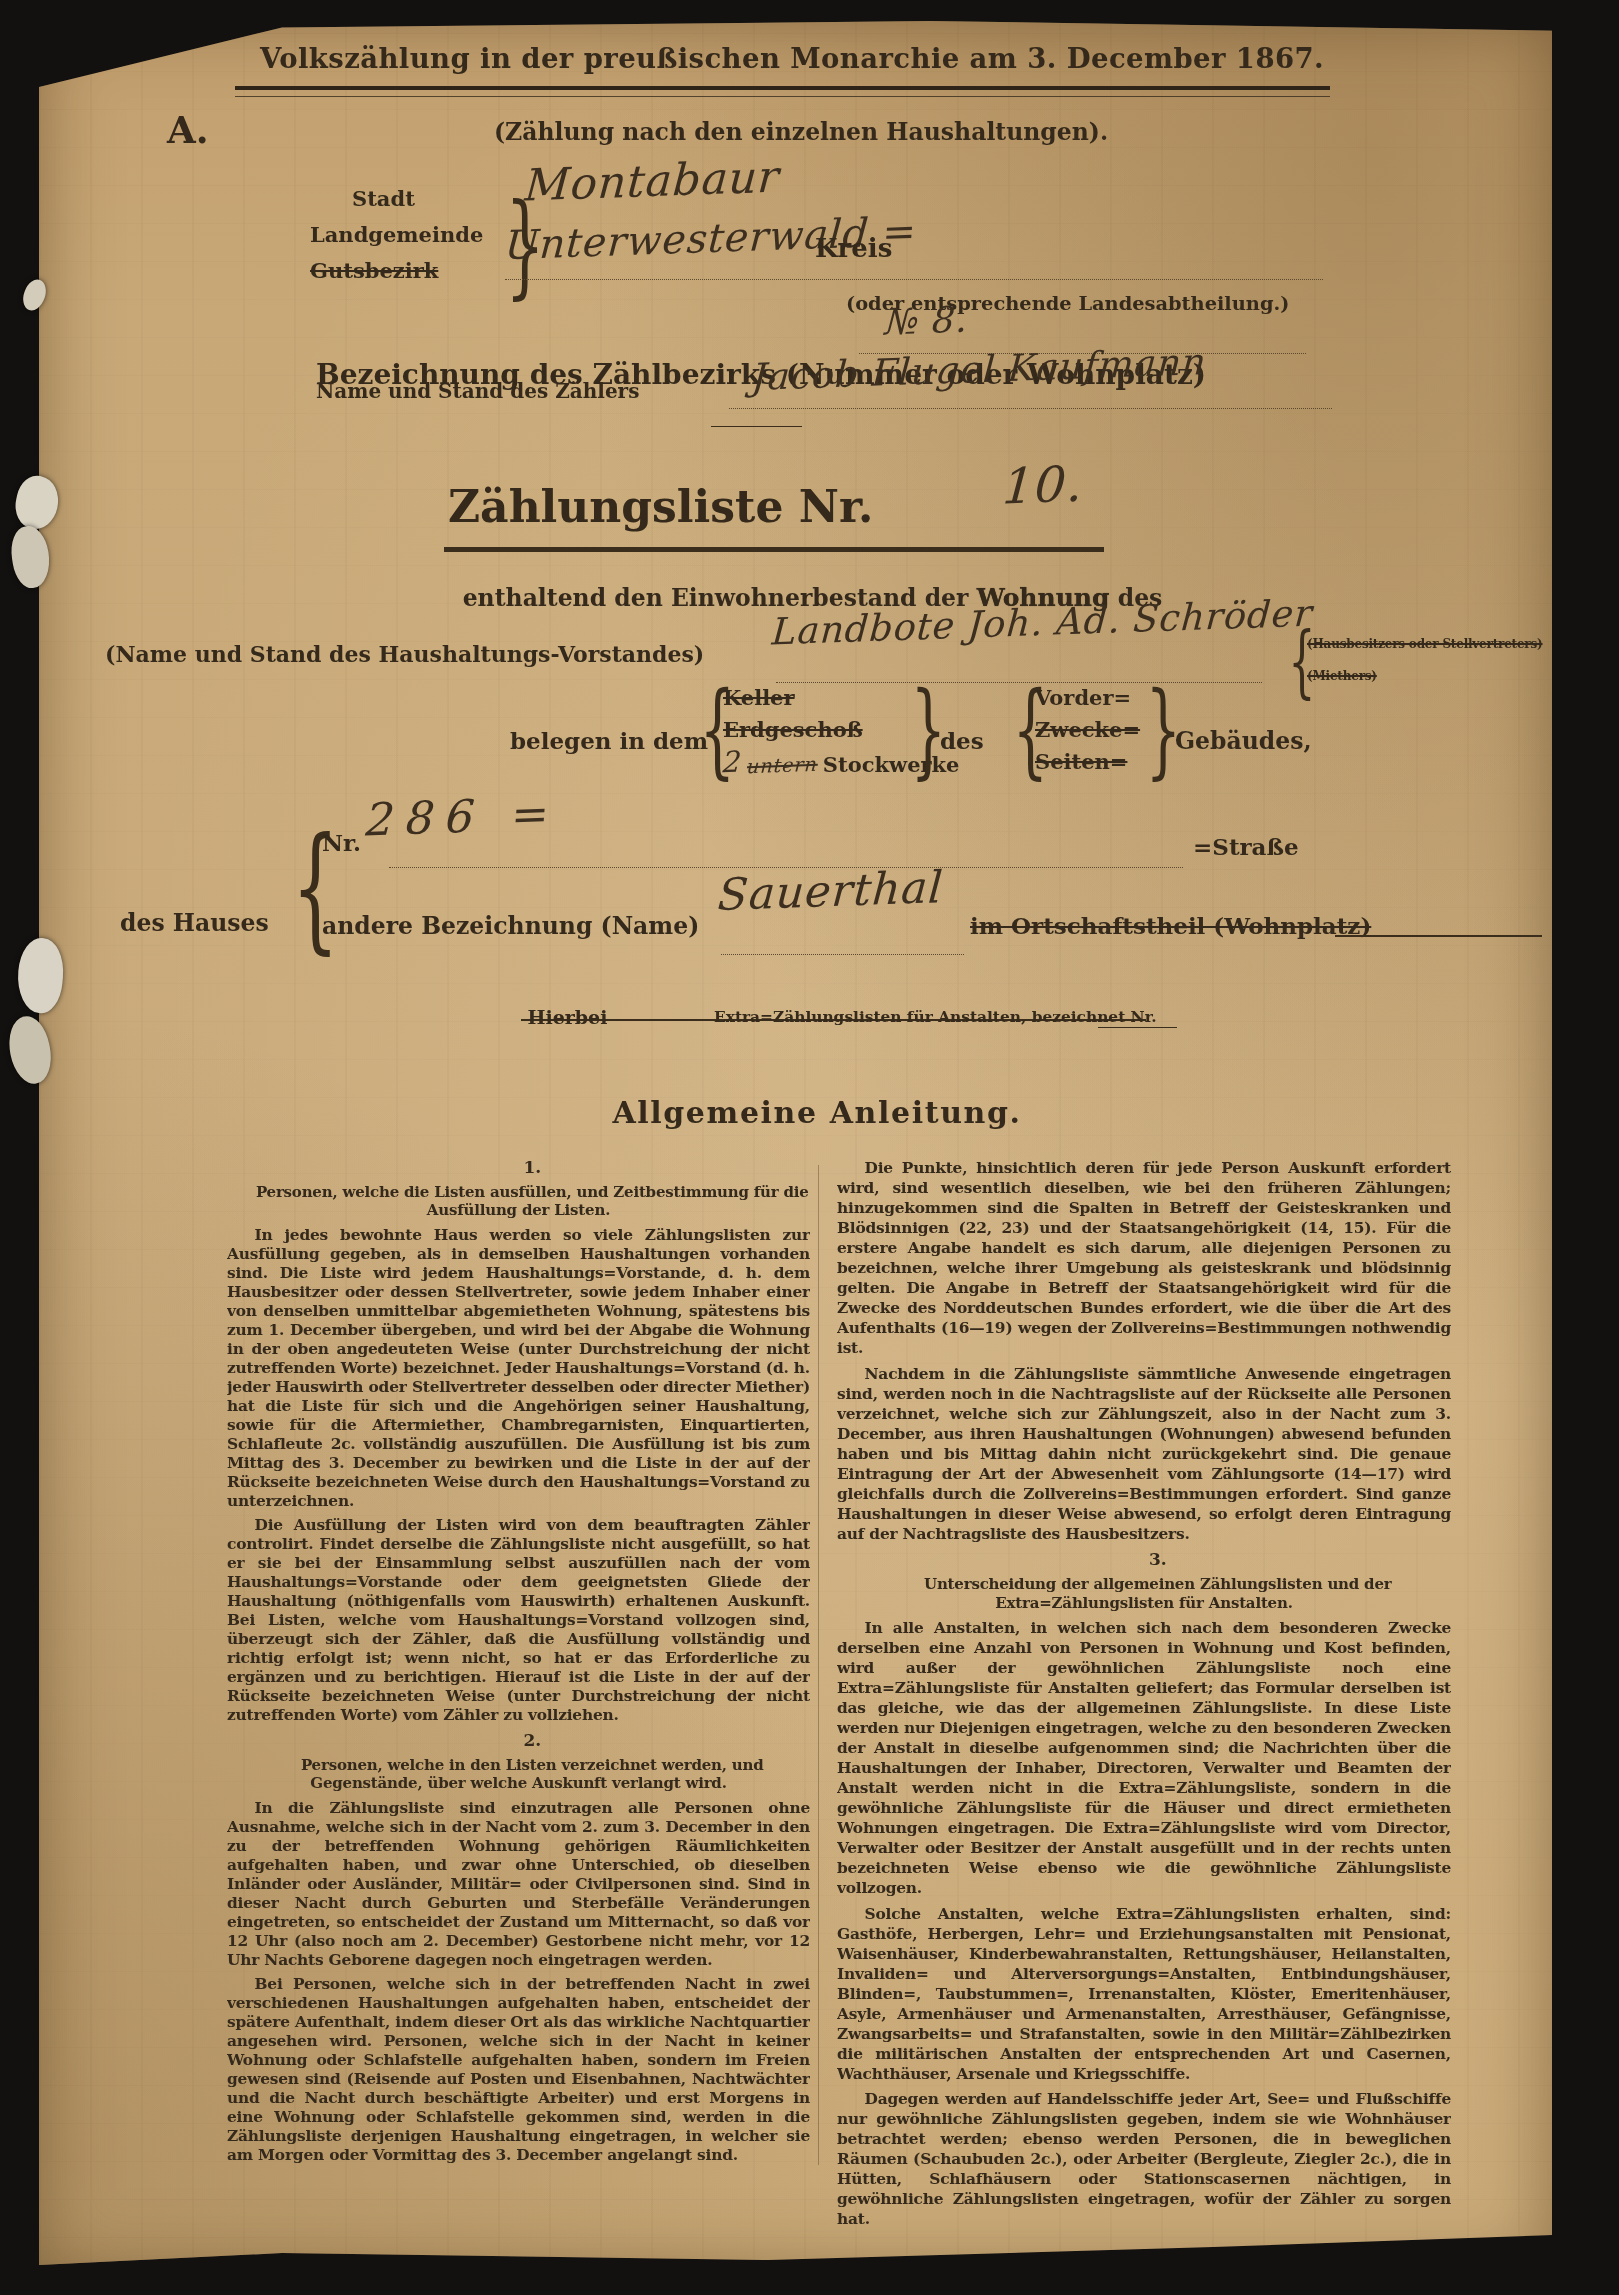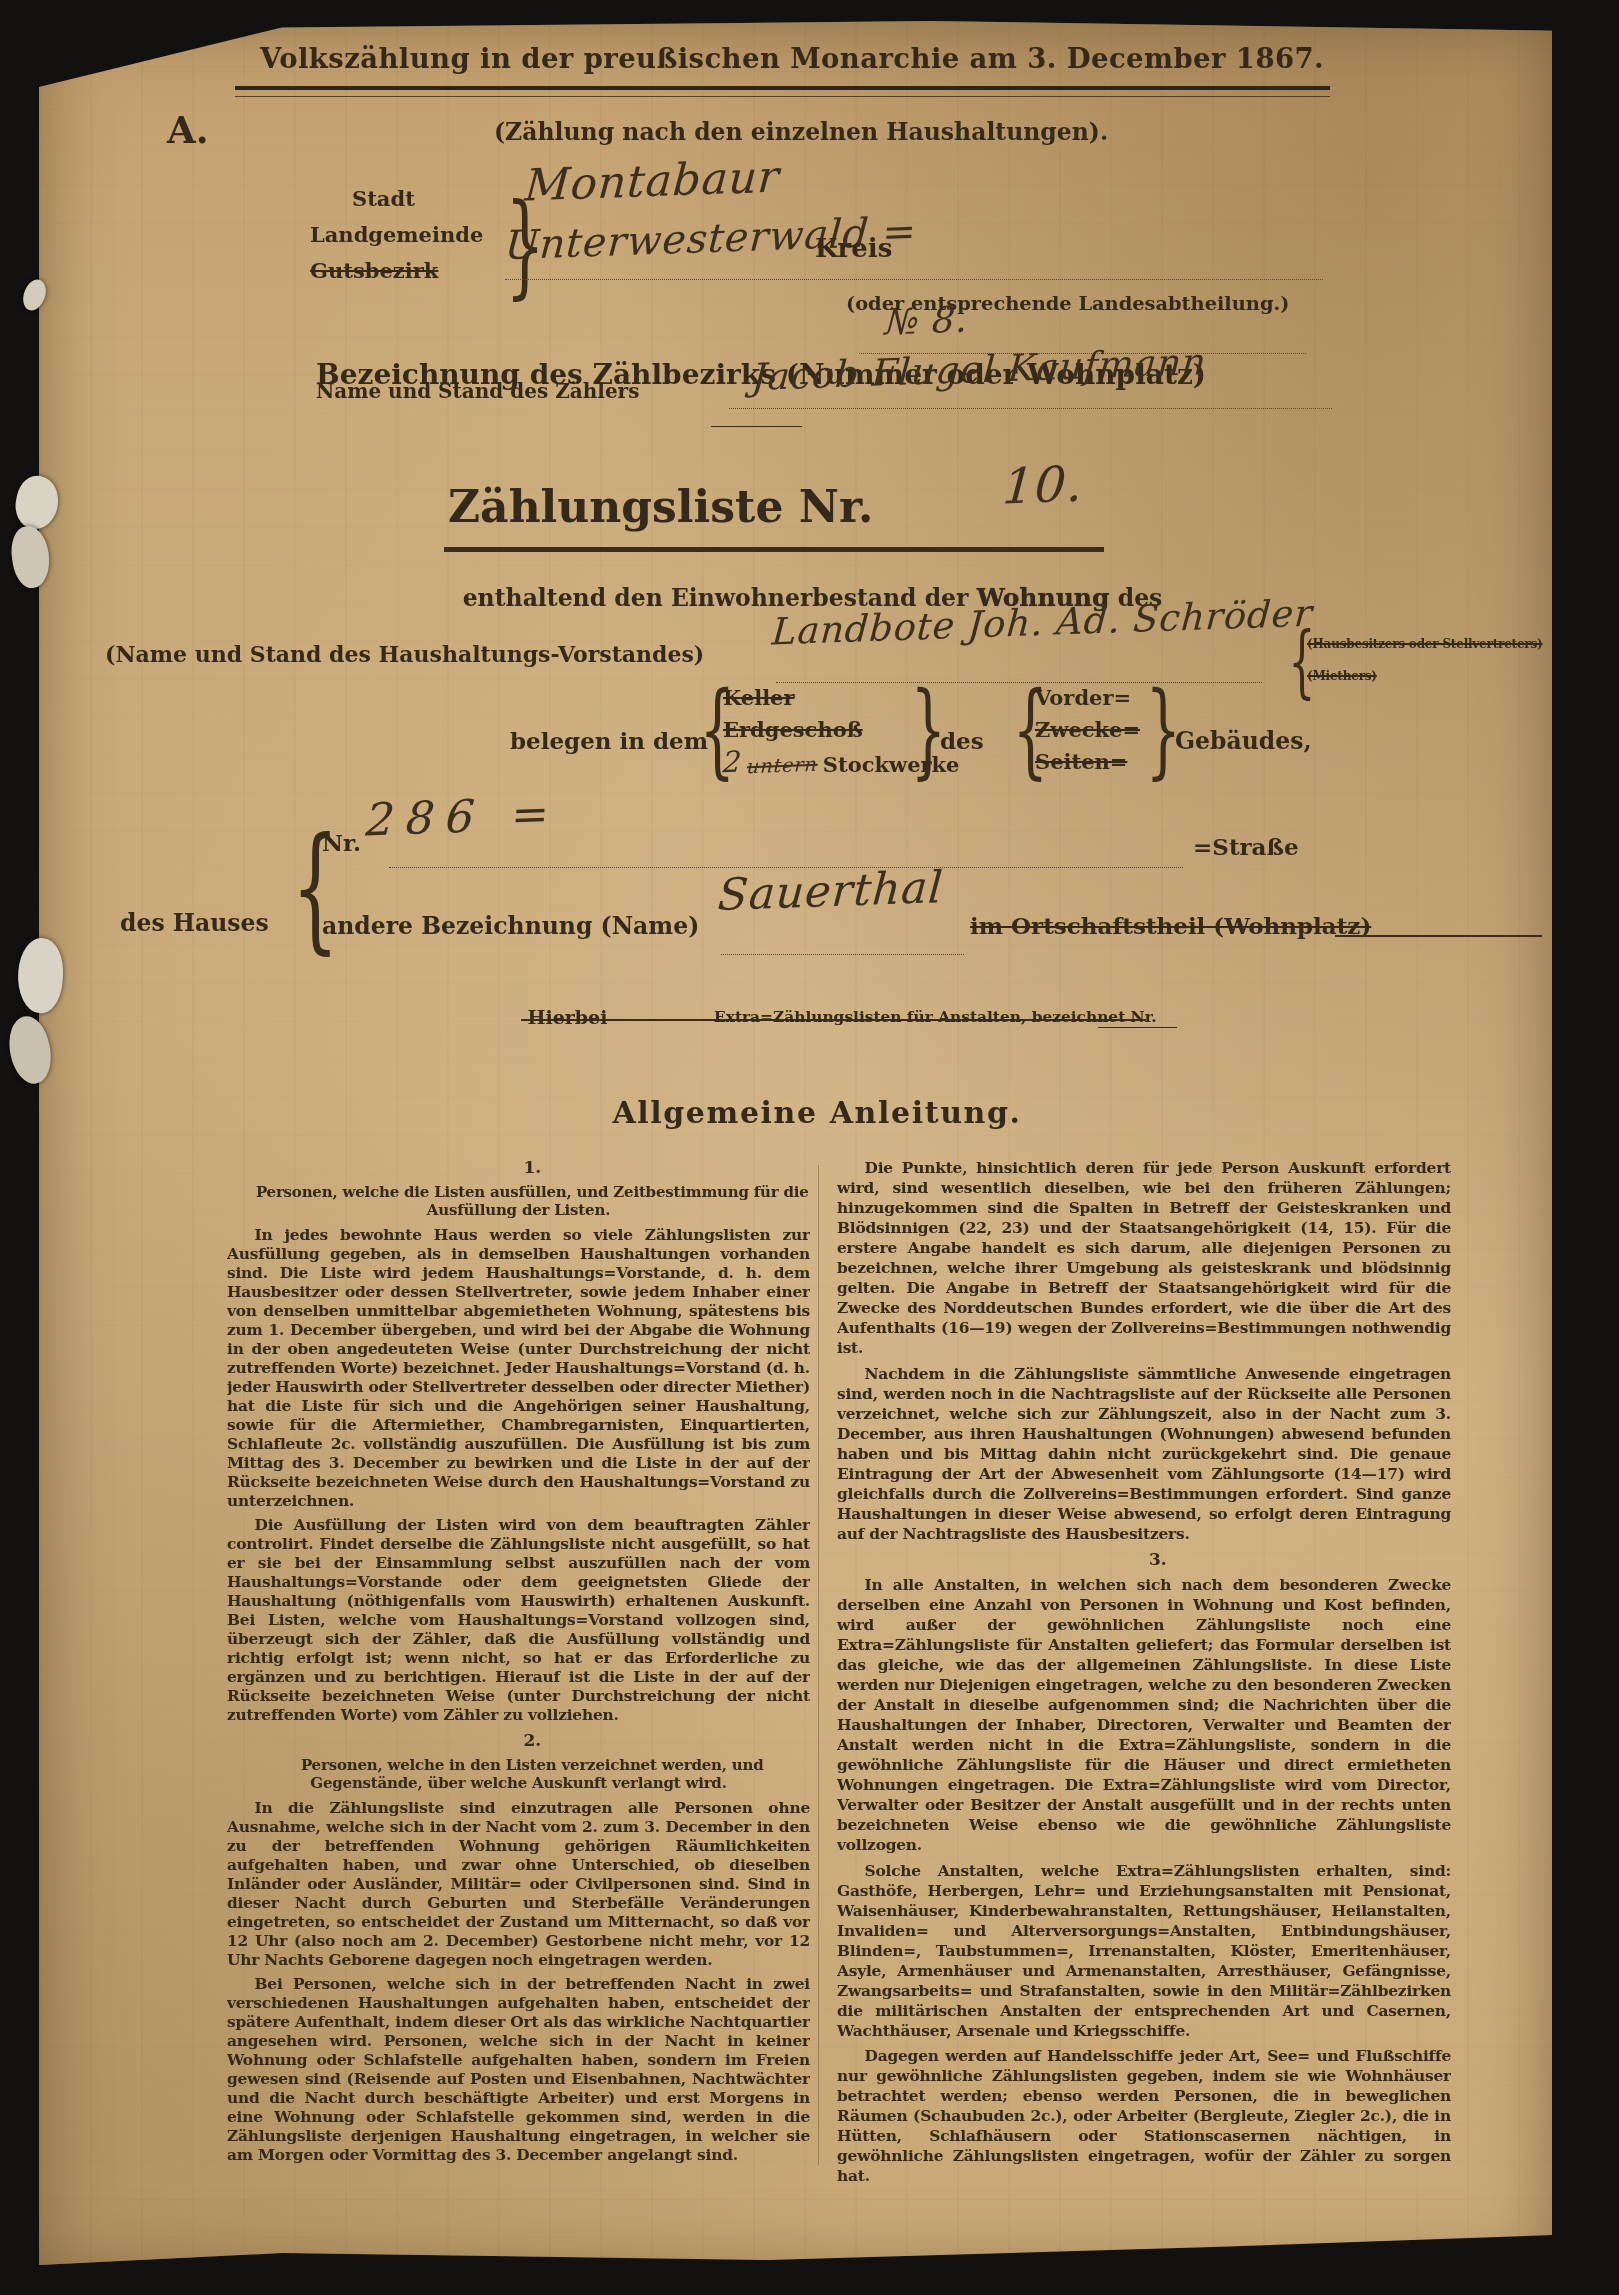--- a/index.html
+++ b/index.html
@@ -145,20 +145,21 @@
       <p class="sec-num">2.</p>
       <p class="sec-head">Personen, welche in den Listen verzeichnet werden, und Gegenstände, über welche Auskunft verlangt wird.</p>
       <p>In die Zählungsliste sind einzutragen alle Personen ohne Ausnahme, welche sich in der Nacht vom 2. zum 3. December in den zu der betreffenden Wohnung gehörigen Räumlichkeiten aufgehalten haben, und zwar ohne Unterschied, ob dieselben Inländer oder Ausländer, Militär= oder Civilpersonen sind. Sind in dieser Nacht durch Geburten und Sterbefälle Veränderungen eingetreten, so entscheidet der Zustand um Mitternacht, so daß vor 12 Uhr (also noch am 2. December) Gestorbene nicht mehr, vor 12 Uhr Nachts Geborene dagegen noch eingetragen werden.</p>
       <p>Bei Personen, welche sich in der betreffenden Nacht in zwei verschiedenen Haushaltungen aufgehalten haben, entscheidet der spätere Aufenthalt, indem dieser Ort als das wirkliche Nachtquartier angesehen wird. Personen, welche sich in der Nacht in keiner Wohnung oder Schlafstelle aufgehalten haben, sondern im Freien gewesen sind (Reisende auf Posten und Eisenbahnen, Nachtwächter und die Nacht durch beschäftigte Arbeiter) und erst Morgens in eine Wohnung oder Schlafstelle gekommen sind, werden in die Zählungsliste derjenigen Haushaltung eingetragen, in welcher sie am Morgen oder Vormittag des 3. December angelangt sind.</p>
     </div>
 
     <div class="colwrap col-right">
       <p>Die Punkte, hinsichtlich deren für jede Person Auskunft erfordert wird, sind wesentlich dieselben, wie bei den früheren Zählungen; hinzugekommen sind die Spalten in Betreff der Geisteskranken und Blödsinnigen (22, 23) und der Staatsangehörigkeit (14, 15). Für die erstere Angabe handelt es sich darum, alle diejenigen Personen zu bezeichnen, welche ihrer Umgebung als geisteskrank und blödsinnig gelten. Die Angabe in Betreff der Staatsangehörigkeit wird für die Zwecke des Norddeutschen Bundes erfordert, wie die über die Art des Aufenthalts (16—19) wegen der Zollvereins=Bestimmungen nothwendig ist.</p>
       <p>Nachdem in die Zählungsliste sämmtliche Anwesende eingetragen sind, werden noch in die Nachtragsliste auf der Rückseite alle Personen verzeichnet, welche sich zur Zählungszeit, also in der Nacht zum 3. December, aus ihren Haushaltungen (Wohnungen) abwesend befunden haben und bis Mittag dahin nicht zurückgekehrt sind. Die genaue Eintragung der Art der Abwesenheit vom Zählungsorte (14—17) wird gleichfalls durch die Zollvereins=Bestimmungen erfordert. Sind ganze Haushaltungen in dieser Weise abwesend, so erfolgt deren Eintragung auf der Nachtragsliste des Hausbesitzers.</p>
       <p class="sec-num">3.</p>
+      <p class="sec-head">Unterscheidung der allgemeinen Zählungslisten und der Extra=Zählungslisten für Anstalten.</p>
       <p>In alle Anstalten, in welchen sich nach dem besonderen Zwecke derselben eine Anzahl von Personen in Wohnung und Kost befinden, wird außer der gewöhnlichen Zählungsliste noch eine Extra=Zählungsliste für Anstalten geliefert; das Formular derselben ist das gleiche, wie das der allgemeinen Zählungsliste. In diese Liste werden nur Diejenigen eingetragen, welche zu den besonderen Zwecken der Anstalt in dieselbe aufgenommen sind; die Nachrichten über die Haushaltungen der Inhaber, Directoren, Verwalter und Beamten der Anstalt werden nicht in die Extra=Zählungsliste, sondern in die gewöhnliche Zählungsliste für die Häuser und direct ermietheten Wohnungen eingetragen. Die Extra=Zählungsliste wird vom Director, Verwalter oder Besitzer der Anstalt ausgefüllt und in der rechts unten bezeichneten Weise ebenso wie die gewöhnliche Zählungsliste vollzogen.</p>
       <p>Solche Anstalten, welche Extra=Zählungslisten erhalten, sind: Gasthöfe, Herbergen, Lehr= und Erziehungsanstalten mit Pensionat, Waisenhäuser, Kinderbewahranstalten, Rettungshäuser, Heilanstalten, Invaliden= und Alterversorgungs=Anstalten, Entbindungshäuser, Blinden=, Taubstummen=, Irrenanstalten, Klöster, Emeritenhäuser, Asyle, Armenhäuser und Armenanstalten, Arresthäuser, Gefängnisse, Zwangsarbeits= und Strafanstalten, sowie in den Militär=Zählbezirken die militärischen Anstalten der entsprechenden Art und Casernen, Wachthäuser, Arsenale und Kriegsschiffe.</p>
       <p>Dagegen werden auf Handelsschiffe jeder Art, See= und Flußschiffe nur gewöhnliche Zählungslisten gegeben, indem sie wie Wohnhäuser betrachtet werden; ebenso werden Personen, die in beweglichen Räumen (Schaubuden 2c.), oder Arbeiter (Bergleute, Ziegler 2c.), die in Hütten, Schlafhäusern oder Stationscasernen nächtigen, in gewöhnliche Zählungslisten eingetragen, wofür der Zähler zu sorgen hat.</p>
     </div>
   </div>
 
   <div class="tear" style="left:16px;top:476px;width:42px;height:53px;background:#d9d3c3;border-radius:46% 54% 50% 50%;transform:rotate(12deg);"></div>
   <div class="tear" style="left:12px;top:526px;width:37px;height:62px;background:#cdc6b4;border-radius:50% 48% 55% 45%;transform:rotate(-9deg);"></div>
   <div class="tear" style="left:18px;top:938px;width:45px;height:75px;background:#d9d3c5;border-radius:48% 52% 44% 56%;transform:rotate(5deg);"></div>
   <div class="tear" style="left:9.7px;top:1016px;width:40px;height:68px;background:#c8c1ae;border-radius:52% 48% 50% 50%;transform:rotate(-11deg);"></div>

